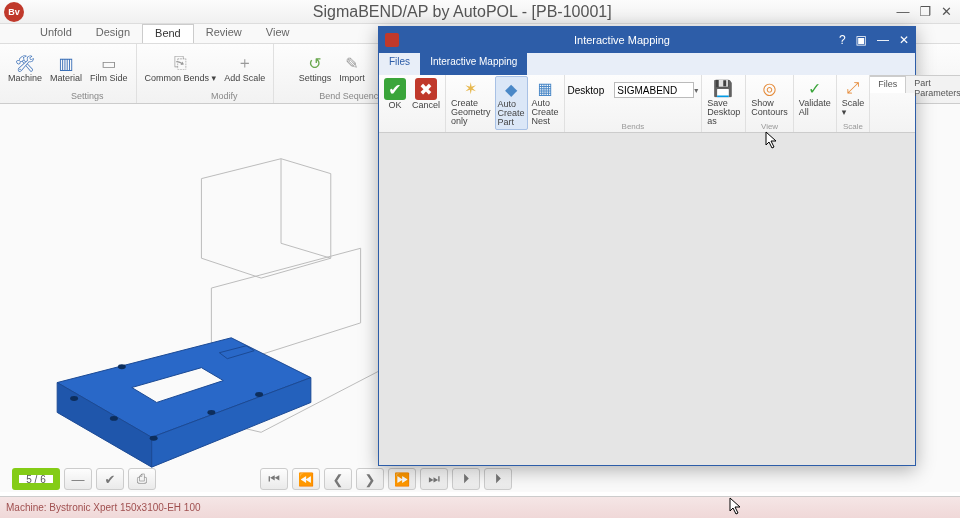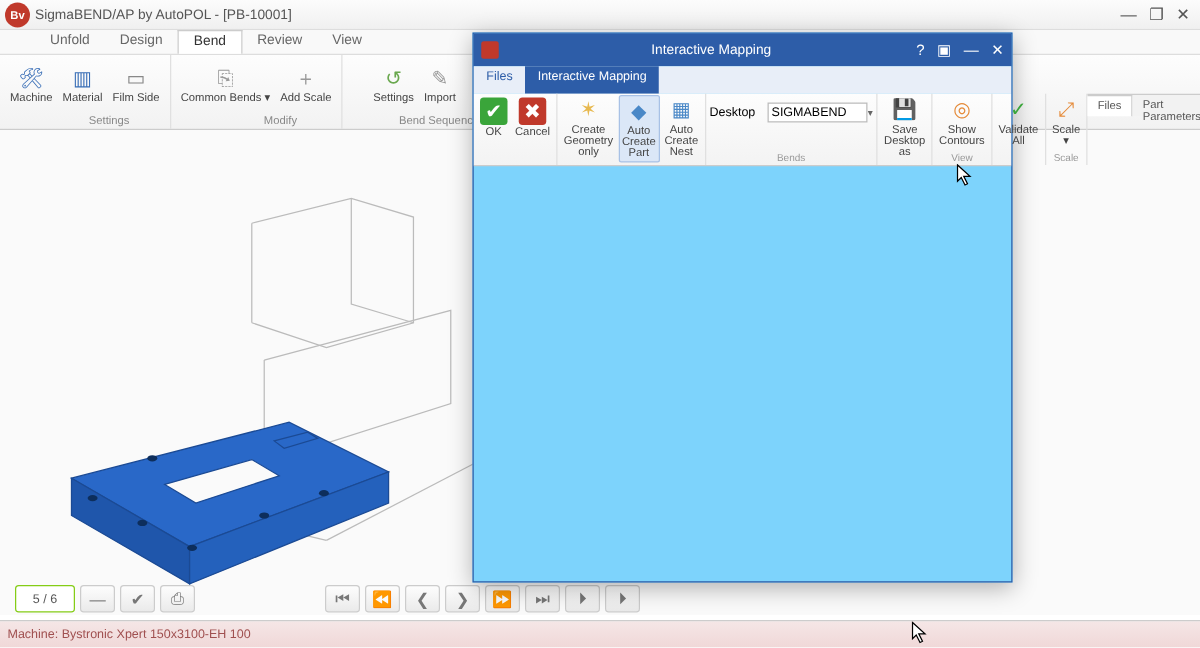--- a/index.html
+++ b/index.html
@@ -1,54 +1,54 @@
 <!DOCTYPE html>
 <html><head>
 <meta charset="utf-8">
 <style>
 * { margin: 0; padding: 0; box-sizing: border-box; font-family: "Segoe UI", Tahoma, sans-serif; }
 body { width: 960px; height: 518px; background: #fff; overflow: hidden; font-size: 11px; position: relative; }
 
 
 .titlebar { height: 24px; background: linear-gradient(#fcfcfc,#f0f0f0); display: flex; align-items: center; border-bottom: 1px solid #ddd; }
 .titlebar .logo { width: 20px; height: 20px; background: #c0392b; border-radius: 50%; margin: 0 4px; display:flex; align-items:center; justify-content:center; color: #fff; font-weight: bold; font-size:9px;}
-.titlebar .title { flex: 1; text-align: left; color: #555; font-size: 11px; }
+.titlebar .title { flex: 1; text-align: center; color: #555; font-size: 16px; }
 .titlebar .wincontrols { display: flex; gap: 10px; padding-right: 8px; color:#555; }
 .titlebar .wincontrols span { cursor: pointer; font-size: 13px; }
 
 
 .maintabs { height: 20px; display: flex; background: #f9f9f9; border-bottom: 1px solid #ddd; padding-left: 28px; font-size: 11px; }
 .maintabs .mtab { padding: 2px 12px; color: #666; cursor: pointer; }
 .maintabs .mtab.active { background: #fff; border: 1px solid #ccc; border-bottom: none; color: #333; }
 
 
 .ribbon { height: 60px; background: linear-gradient(#fdfdfd,#f2f2f2); border-bottom: 1px solid #ccc; display: flex; }
 .rgroup { display: flex; flex-direction: column; align-items: center; padding: 2px 6px; border-right: 1px solid #e0e0e0; }
 .rgroup .ritems { display: flex; gap: 4px; flex: 1; align-items: center; }
 .rgroup .rlabel { font-size: 9px; color: #888; padding-top: 1px; margin-left: 39px;}
 .ritem { display: flex; flex-direction: column; align-items: center; gap: 1px; cursor: pointer; padding: 2px; }
 .ritem .ricon { width: 20px; height: 20px; display: flex; align-items: center; justify-content: center; font-size: 16px; }
-.ritem .rtext { font-size: 9px; color: #444; text-align:center; line-height:1; }
+.ritem .rtext { font-size: 9px; color: #444; text-align:left; line-height:1; }
 
 
 .viewport { position: absolute; top: 104px; left: 0; right: 0; bottom: 26px; background: #fafafa; }
 .viewport svg { width: 100%; height: 100%; }
 
 
 .bottomnav { position: absolute; bottom: 28px; left: 12px; display: flex; gap: 4px; align-items: center; }
 .bottomnav .navbtn, .bottomnav2 .navbtn { width: 28px; height: 22px; background: linear-gradient(#fdfdfd,#eaeaea); border: 1px solid #ccc; border-radius: 3px; display: flex; align-items: center; justify-content: center; color: #777; font-size: 13px; cursor:pointer; }
-.bottomnav .pager { width: 48px; height: 22px; border: 1px solid #84cc16; border-radius: 3px; display: flex; align-items: center; justify-content: center; color: #555; font-size: 10px; background:#fff;}
+.bottomnav .pager { width: 48px; height: 22px; border: 7px solid #84cc16; border-radius: 3px; display: flex; align-items: center; justify-content: center; color: #555; font-size: 10px; background:#fff;}
 .bottomnav2 { position: absolute; bottom: 28px; left: 260px; display: flex; gap: 4px; }
 
 
 .statusbar { position: absolute; bottom: 0; left: 0; right: 0; height: 22px; background: linear-gradient(#f5e6e6,#f0d8d8); display: flex; align-items: center; padding: 0 6px; color: #a05050; font-size: 10px; border-top: 1px solid #ccc; }
 .statusbar .spacer { flex: 1; }
 
 
-.dialog { position: absolute; top: 26px; left: 378px; width: 432px; height: 440px; background: #7dd3fc; border: 1px solid #2d5da8; box-shadow: 0 4px 18px rgba(0,0,0,0.3); display: flex; flex-direction: column; }
+.dialog { position: absolute; top: 26px; left: 378px; width: 538px; height: 440px; background: #e5e5e5; border: 1px solid #2d5da8; box-shadow: 0 4px 18px rgba(0,0,0,0.3); display: flex; flex-direction: column; }
 .dlg-title { height: 26px; background: #2d5da8; color: #fff; display: flex; align-items: center; padding: 0 6px; }
 .dlg-title .dlogo { width: 14px; height: 14px; background: #c0392b; border-radius:2px; margin-right: 6px; }
 .dlg-title .dtext { flex: 1; text-align: center; font-size: 11px; }
 .dlg-title .dctrl { display: flex; gap: 10px; font-size: 12px; }
 .dlg-title .dctrl span { cursor: pointer; }
 
 .dlg-tabs { height: 22px; background: #e8eef8; display: flex; font-size: 10px; }
 .dlg-tabs .dtab { padding: 3px 10px; color: #2d5da8; cursor:pointer;}
 .dlg-tabs .dtab.active { background: #2d5da8; color: #fff; }
 

